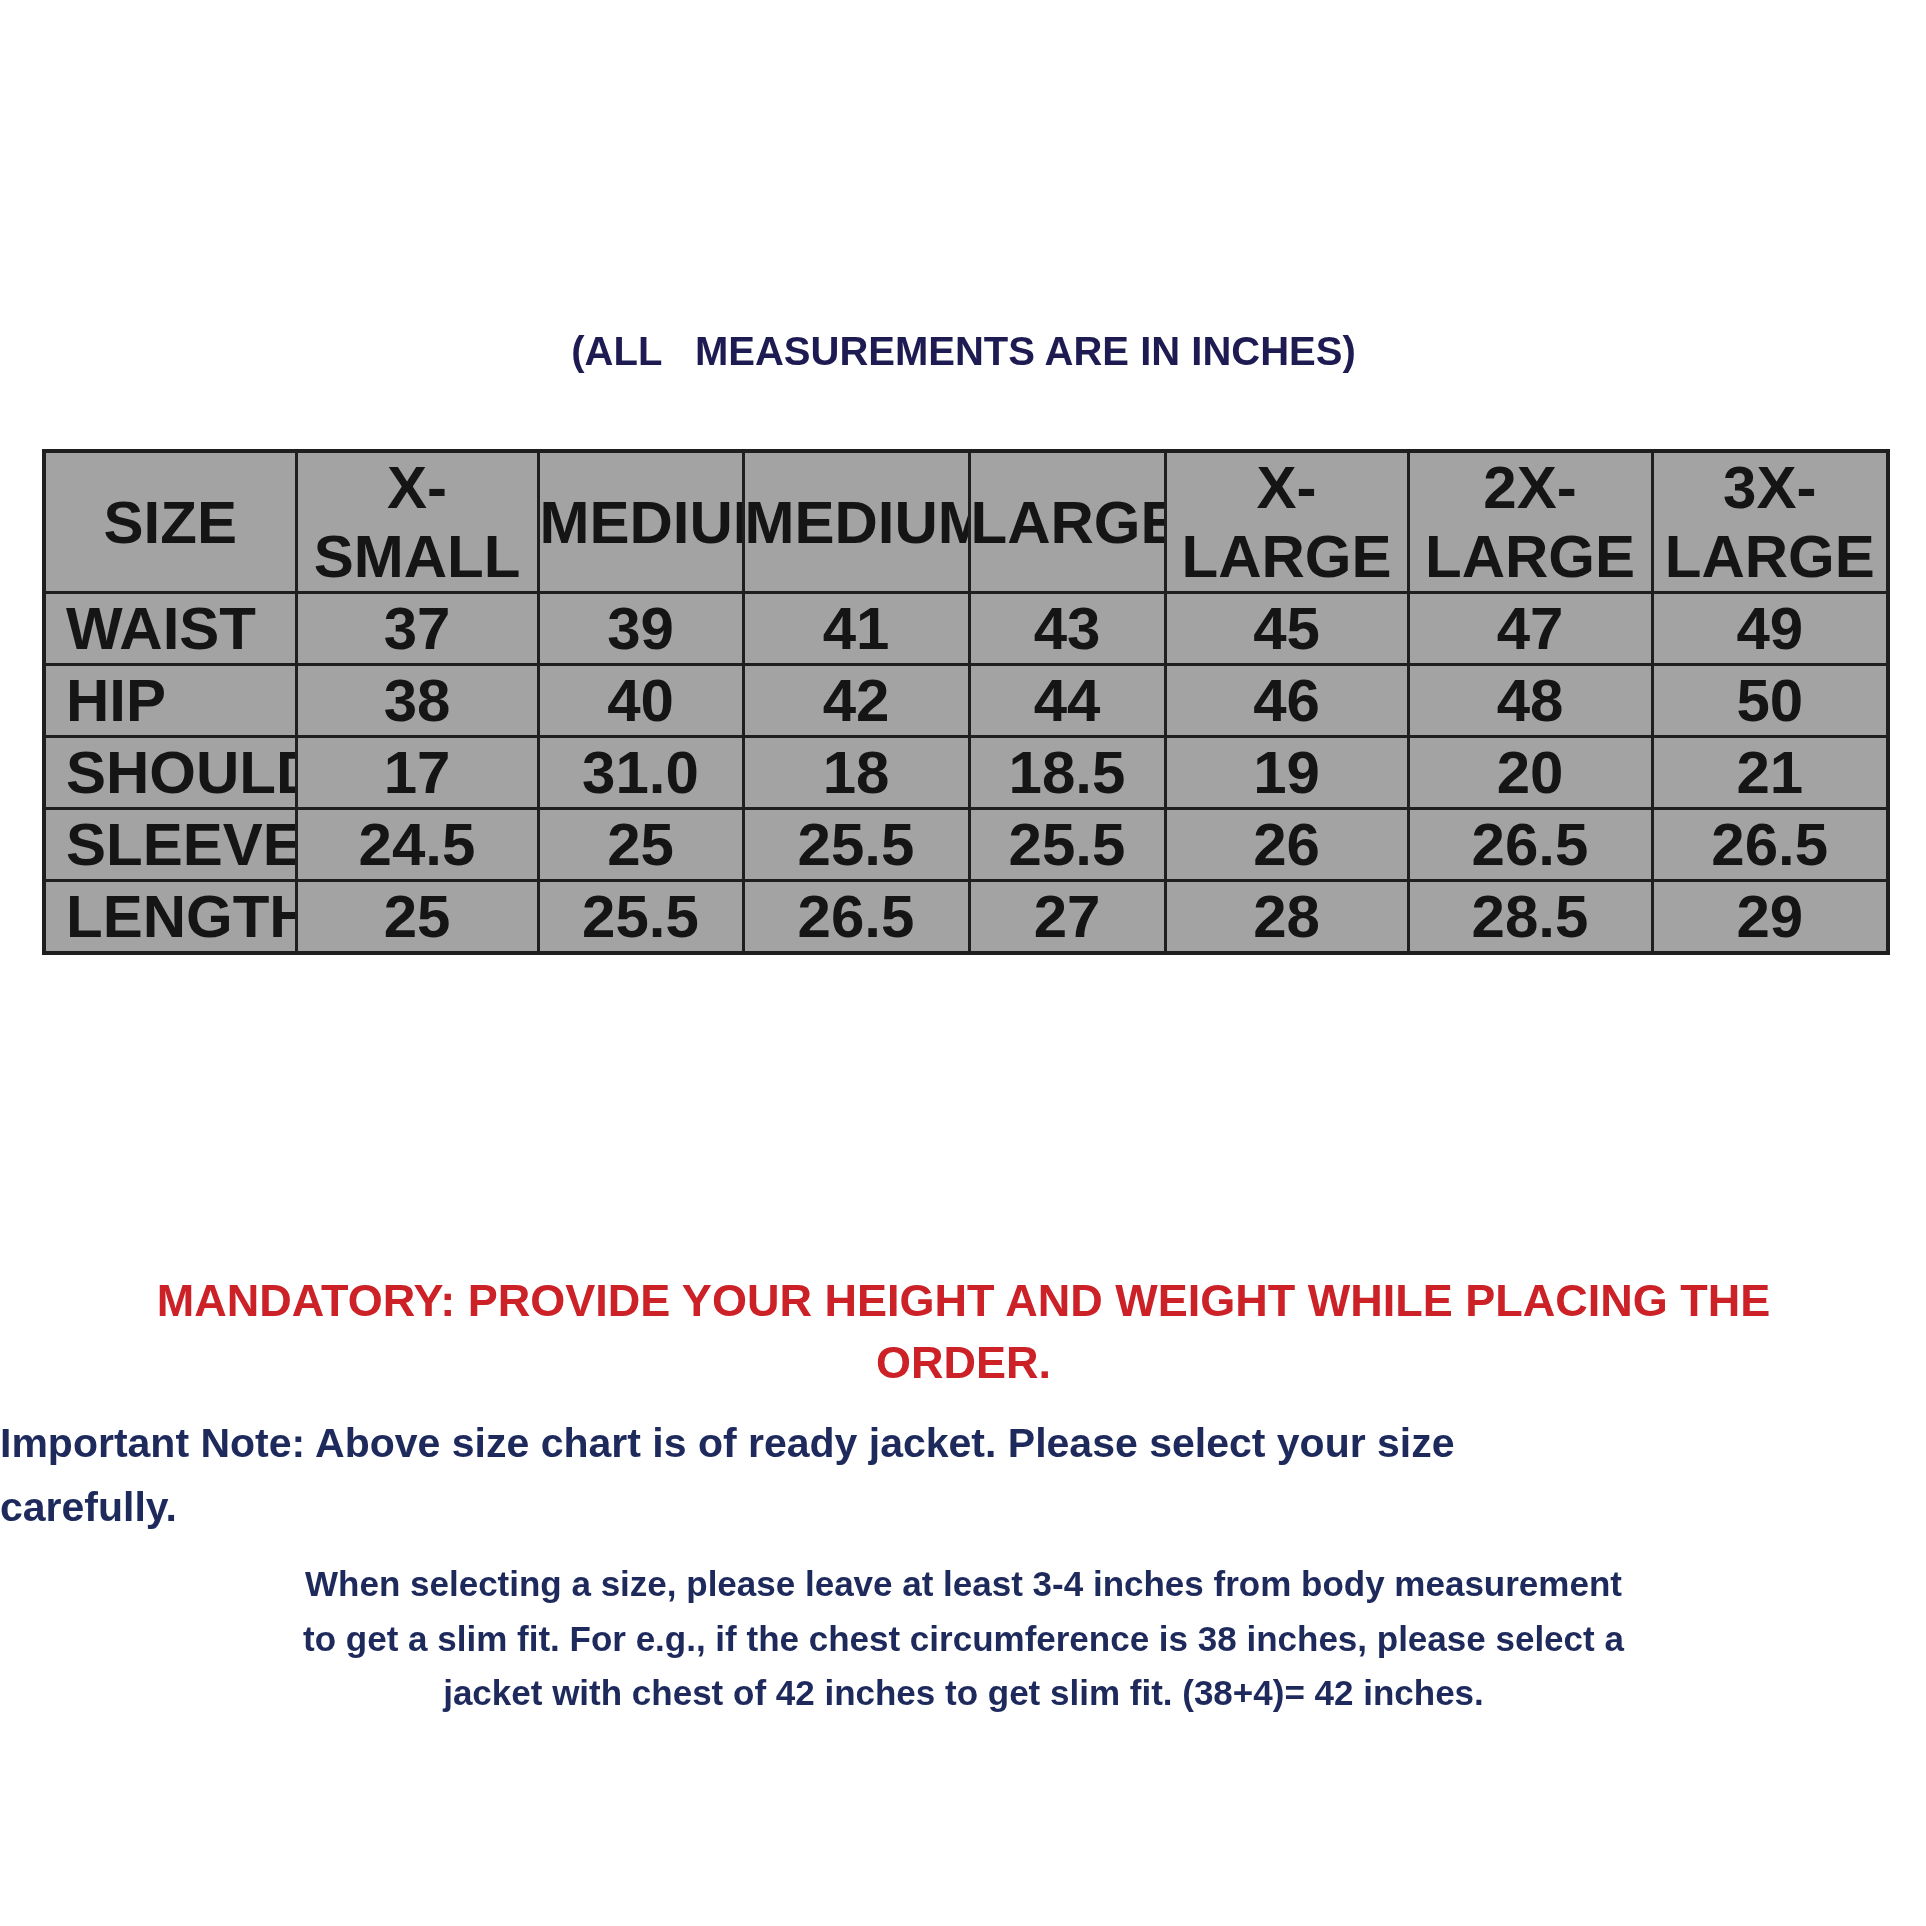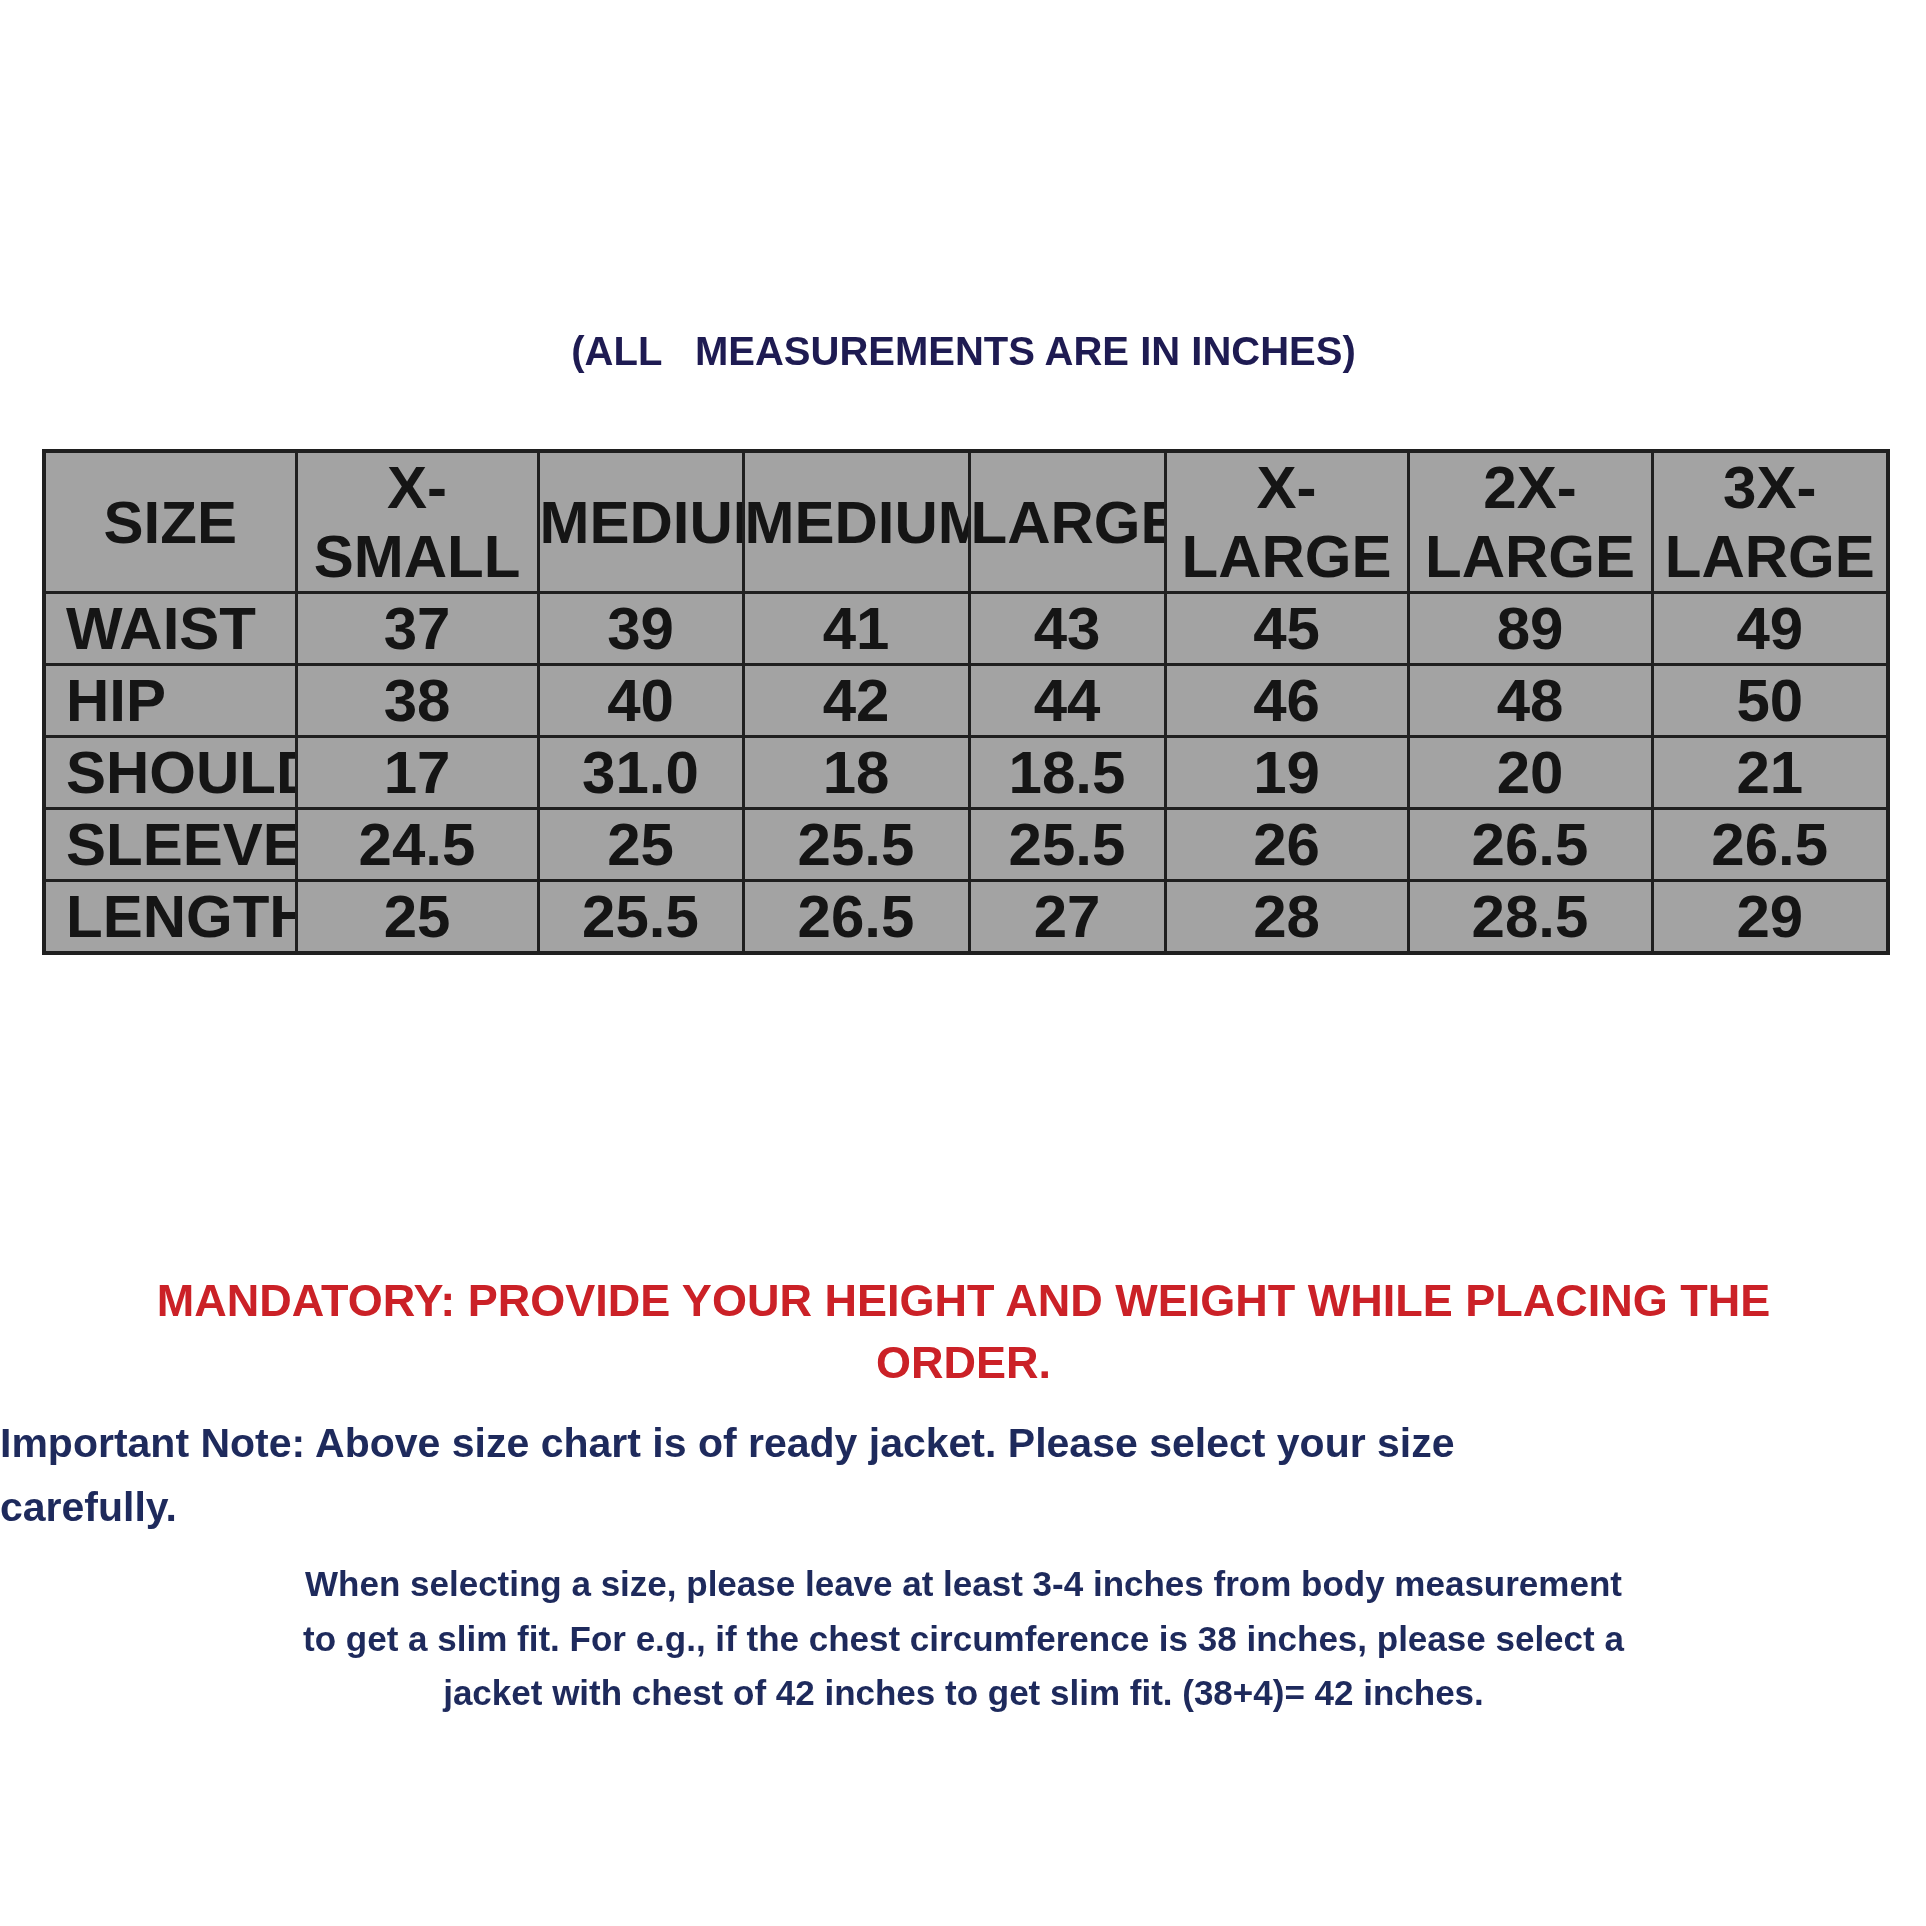--- a/index.html
+++ b/index.html
@@ -96,21 +96,21 @@
       </tr>
     </thead>
     <tbody>
       <tr>
         <td class="rowlabel">WAIST</td>
         <td>37</td>
         <td>39</td>
         <td>41</td>
         <td>43</td>
         <td>45</td>
-        <td>89</td>
+        <td>47</td>
         <td>49</td>
       </tr>
       <tr>
         <td class="rowlabel">HIP</td>
         <td>38</td>
         <td>40</td>
         <td>42</td>
         <td>44</td>
         <td>46</td>
         <td>48</td>

